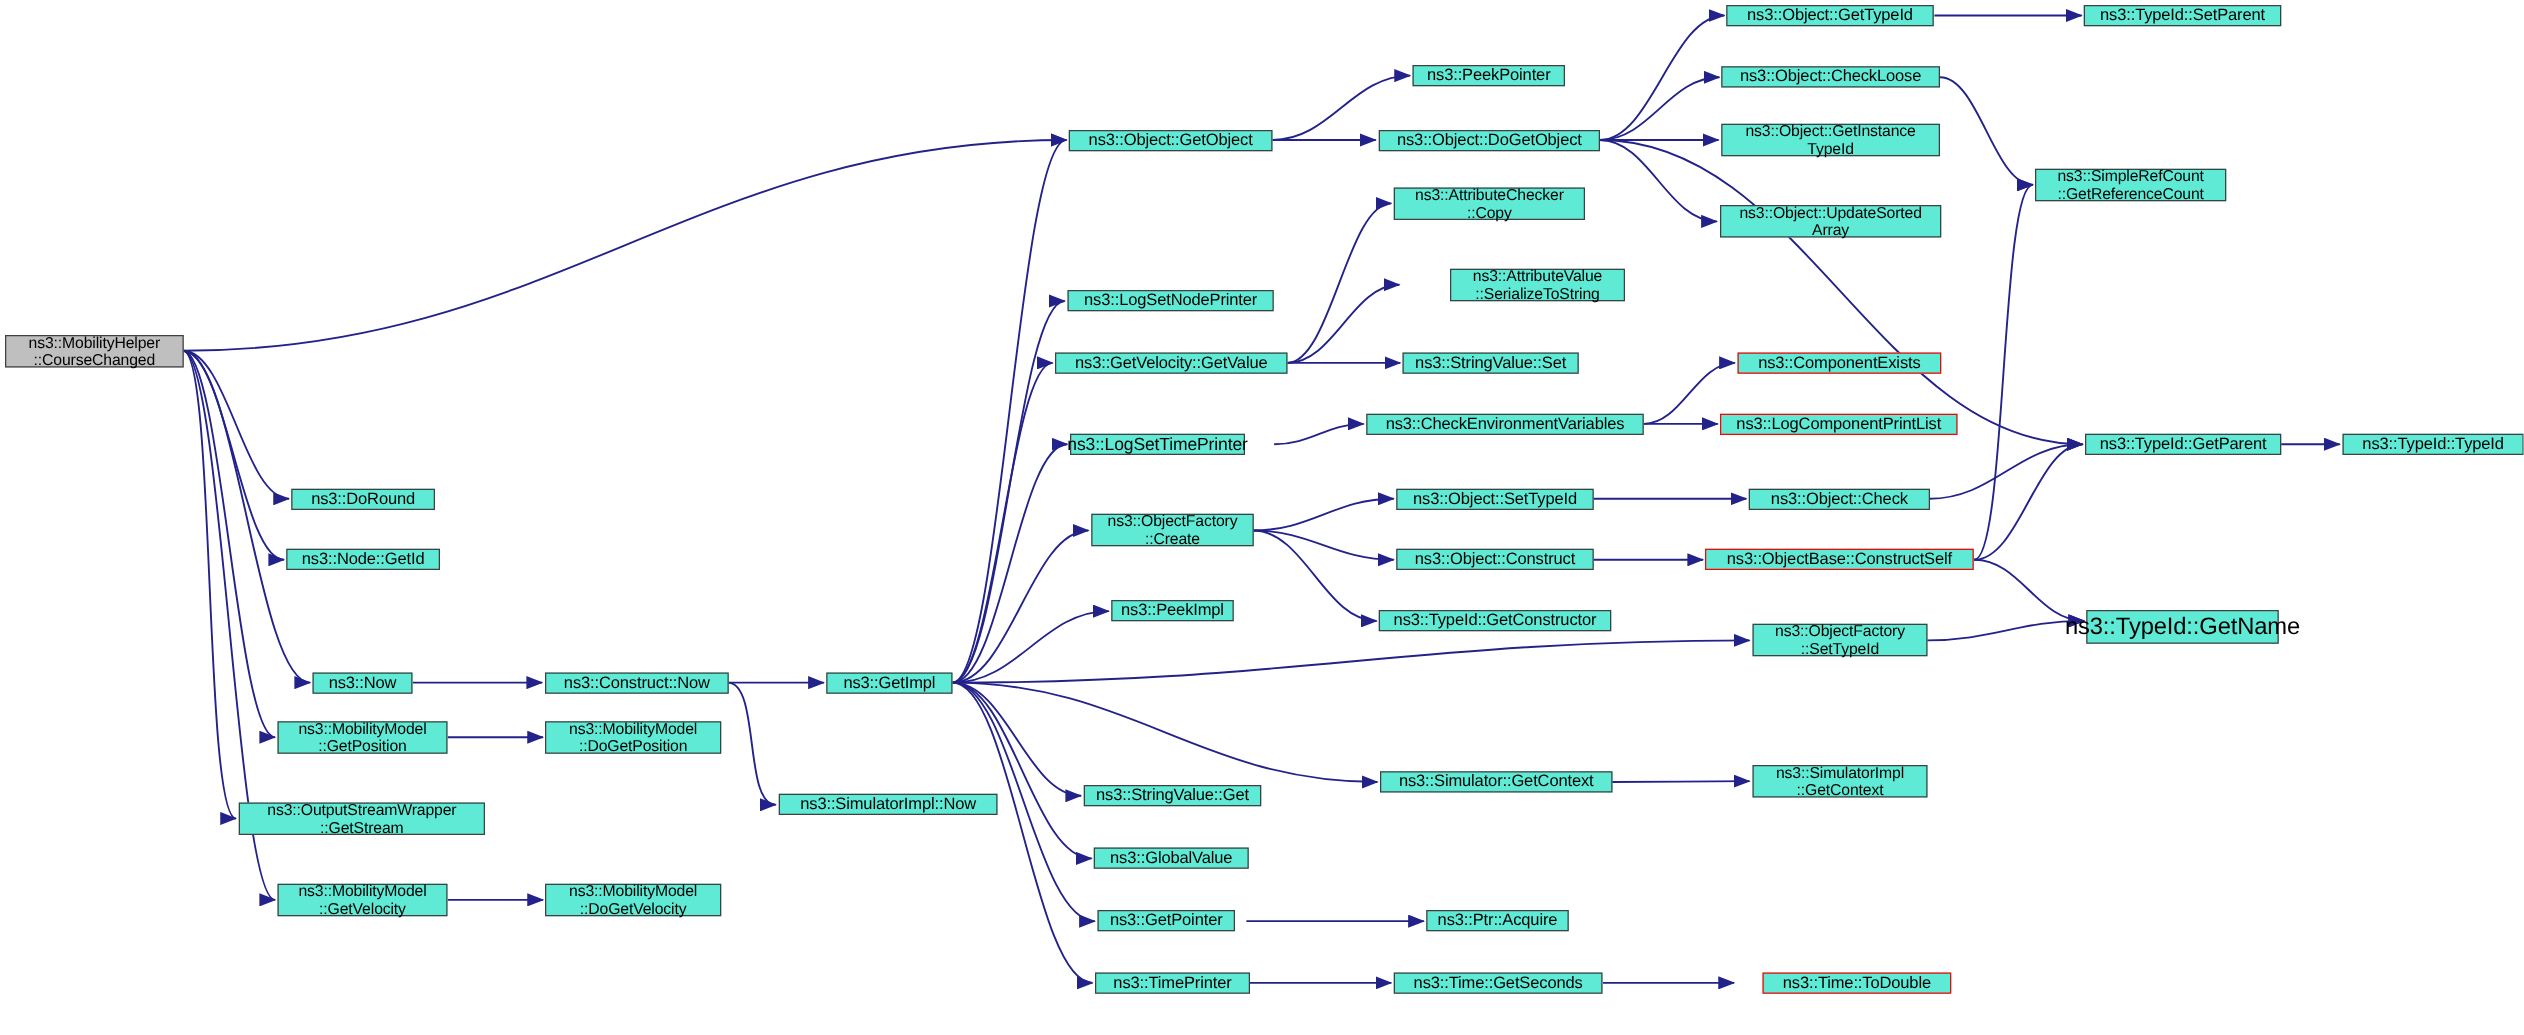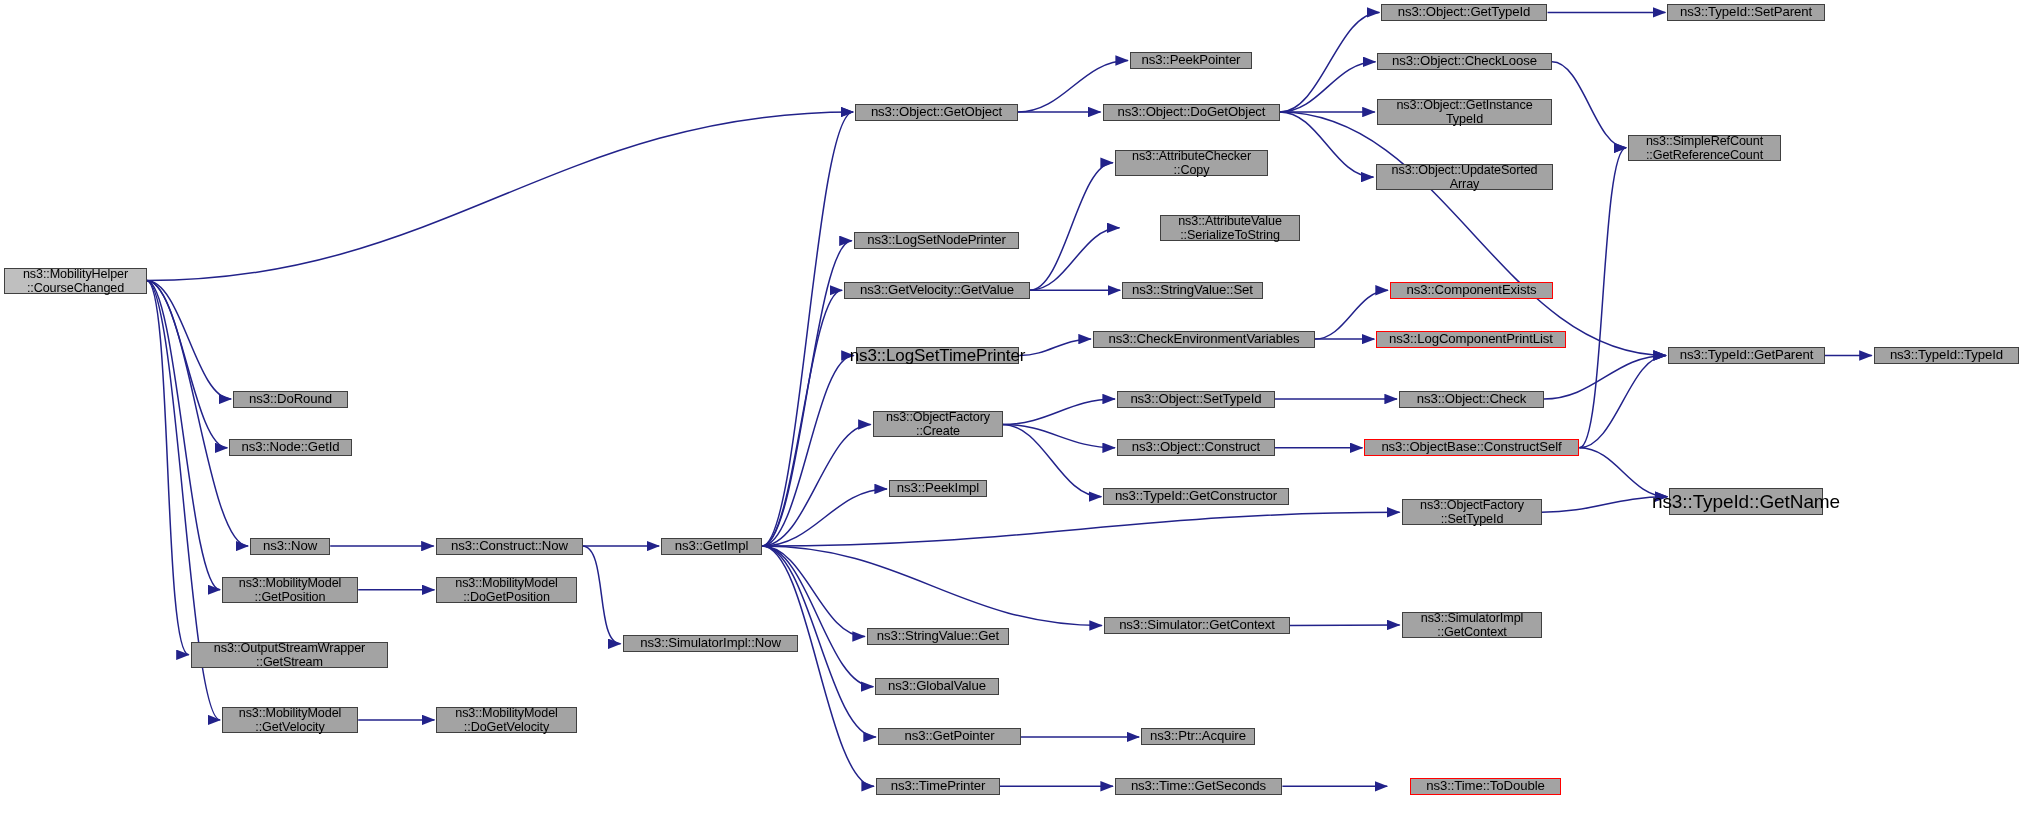--- a/index.html
+++ b/index.html
@@ -25,21 +25,21 @@
     pointer-events: none;
   }
   .node {
     position: absolute;
     box-sizing: border-box;
     display: flex;
     align-items: center;
     justify-content: center;
     text-align: center;
     border: 1px solid #404040;
-    background: #a3a3a3;
+    background: #5eead4;
     color: #000000;
     font-size: 14.5px;
     line-height: 1.12;
     letter-spacing: -0.1px;
     white-space: pre-line;
     padding: 0 4px;
     z-index: 5;
   }
   .node.root {
     background: #bfbfbf;
@@ -132,27 +132,27 @@
       <div class="node" style="left: 436px; top: 538px; width: 147px; height: 17px; font-size: 13.2px;">ns3::Construct::Now</div>
       <div class="node" style="left: 436px; top: 577px; width: 141px; height: 26px; font-size: 12.6px;">ns3::MobilityModel
 ::DoGetPosition</div>
       <div class="node" style="left: 436px; top: 707px; width: 141px; height: 26px; font-size: 12.6px;">ns3::MobilityModel
 ::DoGetVelocity</div>
       <div class="node" style="left: 623px; top: 635px; width: 175px; height: 17px; font-size: 13.2px;">ns3::SimulatorImpl::Now</div>
       <div class="node" style="left: 661px; top: 538px; width: 101px; height: 17px; font-size: 13.2px;">ns3::GetImpl</div>
       <div class="node" style="left: 855px; top: 104px; width: 163px; height: 17px; font-size: 13.2px;">ns3::Object::GetObject</div>
       <div class="node" style="left: 854px; top: 232px; width: 165px; height: 17px; font-size: 13.2px;">ns3::LogSetNodePrinter</div>
       <div class="node" style="left: 844px; top: 282px; width: 186px; height: 17px; font-size: 13.2px;">ns3::GetVelocity::GetValue</div>
-      <div class="node" style="left: 856px; top: 347px; width: 163px; height: 17px; font-size: 17px;">ns3::LogSetTimePrinter</div>
+      <div class="node" style="left: 856px; top: 347px; width: 140px; height: 17px; font-size: 14px;">ns3::LogSetTimePrinter</div>
       <div class="node" style="left: 873px; top: 411px; width: 130px; height: 26px; font-size: 12.6px;">ns3::ObjectFactory
 ::Create</div>
       <div class="node" style="left: 889px; top: 480px; width: 98px; height: 17px; font-size: 13.2px;">ns3::PeekImpl</div>
       <div class="node" style="left: 867px; top: 628px; width: 142px; height: 17px; font-size: 13.2px;">ns3::StringValue::Get</div>
       <div class="node" style="left: 875px; top: 678px; width: 124px; height: 17px; font-size: 13.2px;">ns3::GlobalValue</div>
-      <div class="node" style="left: 878px; top: 728px; width: 143px; height: 17px; font-size: 13.2px;">ns3::GetPointer</div>
+      <div class="node" style="left: 878px; top: 728px; width: 110px; height: 17px; font-size: 13.2px;">ns3::GetPointer</div>
       <div class="node" style="left: 876px; top: 778px; width: 124px; height: 17px; font-size: 13.2px;">ns3::TimePrinter</div>
       <div class="node" style="left: 1130px; top: 52px; width: 122px; height: 17px; font-size: 13.2px;">ns3::PeekPointer</div>
       <div class="node" style="left: 1103px; top: 104px; width: 177px; height: 17px; font-size: 13.2px;">ns3::Object::DoGetObject</div>
       <div class="node" style="left: 1115px; top: 150px; width: 153px; height: 26px; font-size: 12.6px;">ns3::AttributeChecker
 ::Copy</div>
       <div class="node" style="left: 1160px; top: 215px; width: 140px; height: 26px; font-size: 12.6px;">ns3::AttributeValue
 ::SerializeToString</div>
       <div class="node" style="left: 1122px; top: 282px; width: 141px; height: 17px; font-size: 13.2px;">ns3::StringValue::Set</div>
       <div class="node" style="left: 1093px; top: 331px; width: 222px; height: 17px; font-size: 13.2px;">ns3::CheckEnvironmentVariables</div>
       <div class="node" style="left: 1117px; top: 391px; width: 158px; height: 17px; font-size: 13.2px;">ns3::Object::SetTypeId</div>

